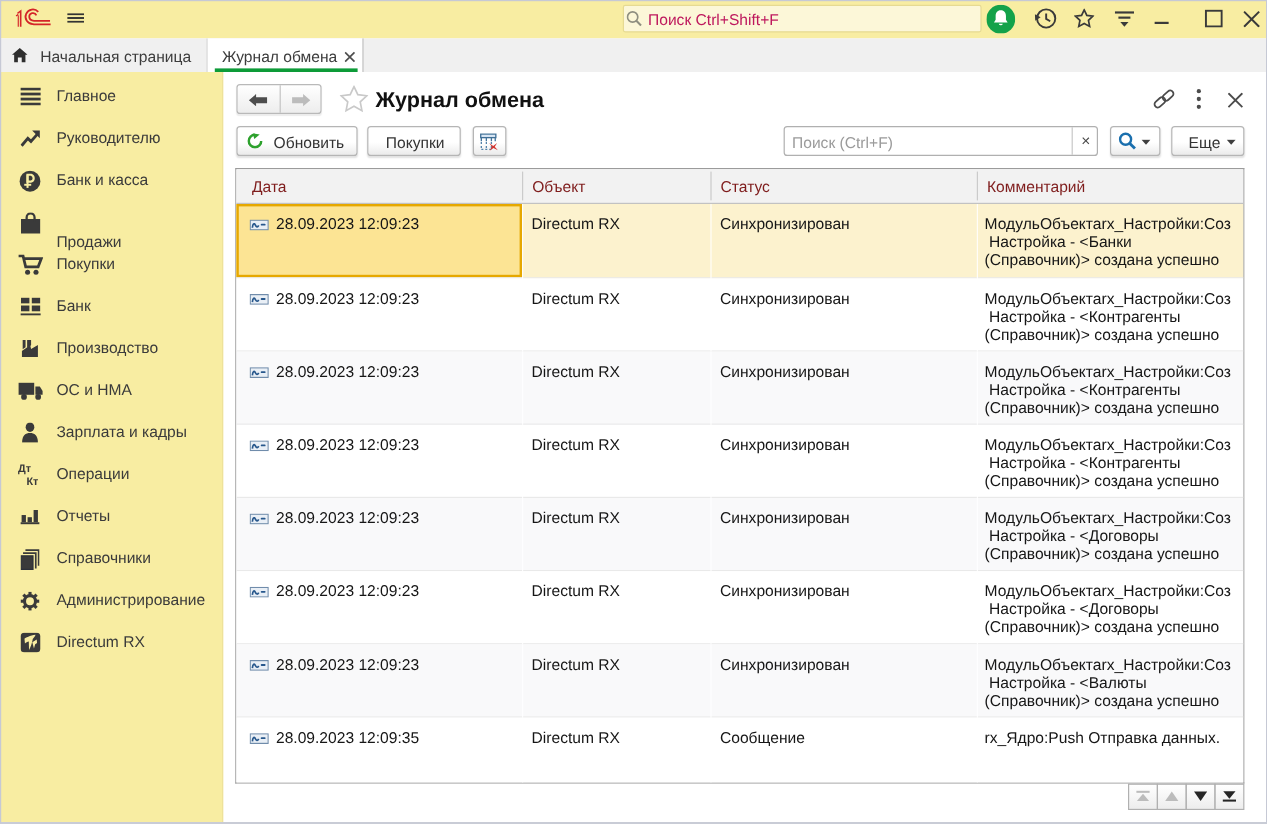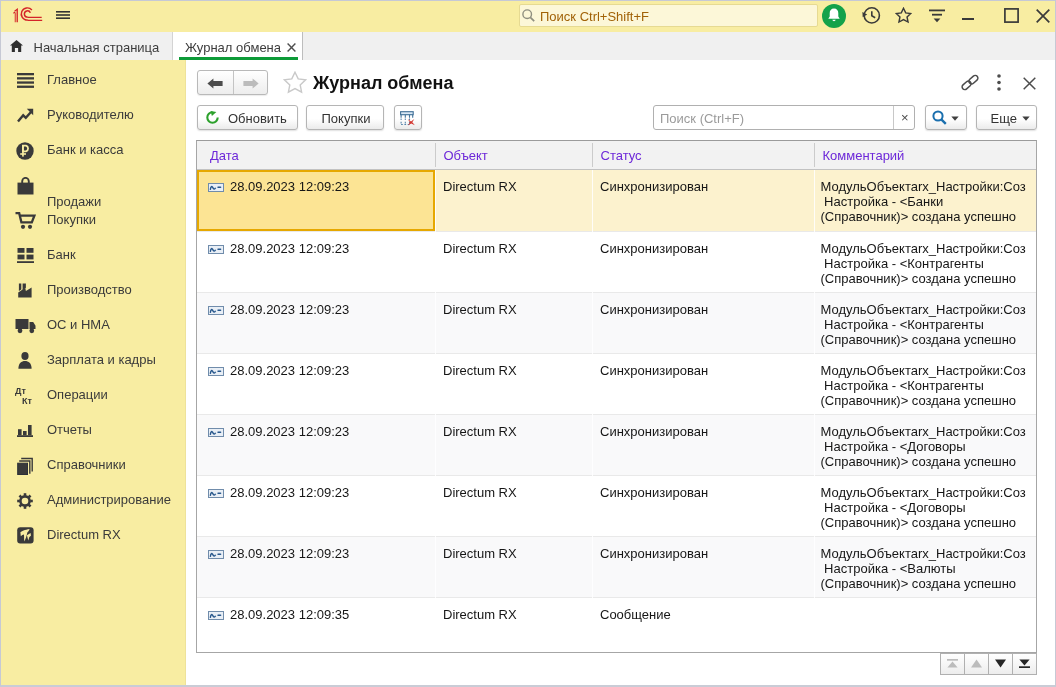--- a/index.html
+++ b/index.html
@@ -4,21 +4,21 @@
 <style>
 * { margin:0; padding:0; box-sizing:border-box; }
 html,body { width:1056px; height:687px; overflow:hidden; }
 body { font-family:"Liberation Sans",sans-serif; background:#fff; position:relative; font-size:13px; }
 .abs { position:absolute; }
 .winborder { position:absolute; left:0; top:0; width:1056px; height:687px; border:1px solid #c6c9d5; border-bottom:2px solid #c9ccd6; pointer-events:none; z-index:99; }
 
 .titlebar { position:absolute; left:0; top:0; width:1056px; height:32px; background:#f8eda2; }
 .apptitle { position:absolute; left:91px; top:8.5px; font-size:13px; color:#2d2d2d; }
 .tbsearch { position:absolute; left:519px; top:4px; width:299px; height:23px; background:#fcf7d8; border:1px solid #e6da92; border-radius:2px; }
-.tbsearch-ph { position:absolute; left:540px; top:9px; font-size:13px; color:#a16207; }
+.tbsearch-ph { position:absolute; left:540px; top:9px; font-size:13px; color:#be185d; }
 
 .tabbar { position:absolute; left:0; top:32px; width:1056px; height:28px; background:#f0f0f0; }
 .tab1tx { position:absolute; left:33.5px; top:7.5px; font-size:13px; color:#3c3c3c; }
 .tabact { position:absolute; left:172px; top:0; width:131px; height:28px; background:#fff; border-left:1px solid #d4d4d4; border-right:1px solid #bdbdbd; }
 .tabact .gl { position:absolute; left:6px; right:4px; bottom:0; height:3px; background:#0d9b38; }
 .tab2tx { position:absolute; left:185px; top:7.5px; font-size:13px; color:#3c3c3c; }
 
 .sidebar { position:absolute; left:0; top:60px; width:185.5px; height:625px; background:#f8eda2; border-right:1px solid #eee29a; }
 .mic { position:absolute; left:14px; width:22px; height:22px; display:flex; align-items:center; justify-content:center; }
 .mtx { position:absolute; left:47px; font-size:13px; color:#3b3b3b; }
@@ -28,21 +28,21 @@
 .ctitle { position:absolute; left:313px; top:73px; font-size:18px; font-weight:bold; color:#111; }
 
 .btn { position:absolute; top:105px; height:25px; border:1px solid #b5b5b5; border-radius:3px; background:linear-gradient(#ffffff 55%,#ebebeb); box-shadow:0 1px 1.5px rgba(0,0,0,0.12); font-size:13px; color:#333; text-align:center; }
 .tsearch { position:absolute; left:653px; top:105px; width:261.5px; height:25px; border:1px solid #b0b0b0; border-radius:3px; background:#fff; }
 .tsearch .sep { position:absolute; left:239px; top:0; width:1px; height:23px; background:#c8c8c8; }
 .tsearch .xx { position:absolute; left:247px; top:4px; font-size:13px; color:#4a4a4a; }
 .tsearch-ph { position:absolute; left:660px; top:110.5px; font-size:13px; color:#9b9b9b; }
 
 .tbl { position:absolute; left:196px; top:140px; width:841px; height:512.5px; border:1px solid #a6a6a6; border-top-color:#9b9b9b; background:#fff; }
 .thead { position:absolute; left:0; top:0; width:839px; height:28.5px; background:#f2f2f2; border-bottom:1px solid #c2c2c2; }
-.th { position:absolute; top:7px; font-size:13px; color:#6d28d9; }
+.th { position:absolute; top:7px; font-size:13px; color:#7f1d1d; }
 .thead .vs { position:absolute; top:2px; height:24px; width:1px; background:#cbcbcb; }
 .trow { position:absolute; left:0; width:839px; font-size:13px; color:#161616; }
 .rsep { position:absolute; left:0; width:839px; height:1px; background:#e9e9e9; }
 .vsep { position:absolute; top:0; bottom:0; width:1px; background:rgba(255,255,255,0.85); }
 .ct { position:absolute; top:9px; line-height:15.4px; }
 .cmt { width:212px; }
 .fcell { position:absolute; left:0; top:0.5px; width:237.5px; height:60.5px; background:#fce494; border:2px solid #e6a800; }
 
 .bnav { position:absolute; left:940px; top:653px; }
 .bn { position:absolute; top:0; width:25px; height:21.5px; border:1px solid #b0b0b0; background:linear-gradient(#ffffff,#ededed); display:flex; align-items:center; justify-content:center; }
@@ -444,20 +444,21 @@
       <div class="vsep" style="left:394.5px"></div>
       <div class="vsep" style="left:617px"></div>
 <svg width="16" height="9" viewBox="0 0 16 9" style="position:absolute;left:11px;top:13px">
         <rect x="0.5" y="0.5" width="15" height="8" fill="#e9eff6" stroke="#708cab"></rect>
         <path d="M2.3 6.8 C2.7 3.4 3.8 2.6 4.7 4.4 C5.6 6.4 6.7 6.6 7.6 4.8" fill="none" stroke="#27578c" stroke-width="1.4"></path>
         <rect x="9.3" y="3.4" width="4" height="1.5" rx="0.7" fill="#27578c"></rect>
       </svg>
       <div class="ct" style="left:33px">28.09.2023 12:09:35</div>
 <div class="ct" style="left:246px">Directum RX</div>
 <div class="ct" style="left:403px">Сообщение</div>
+<div class="ct cmt" style="left:623.5px">rx_Ядро:Push Отправка данных.</div>
 </div>
 </div>
 
 <div class="bnav">
   <div class="bn" style="left:0">
       <svg width="13" height="11" viewBox="0 0 13 11">
         <rect x="1" y="1" width="11" height="1.7" fill="#bcbcbc"></rect>
         <path d="M6.5 3.4 L11.6 9.6 H1.4 Z" fill="#bcbcbc"></path>
       </svg>
     </div>

